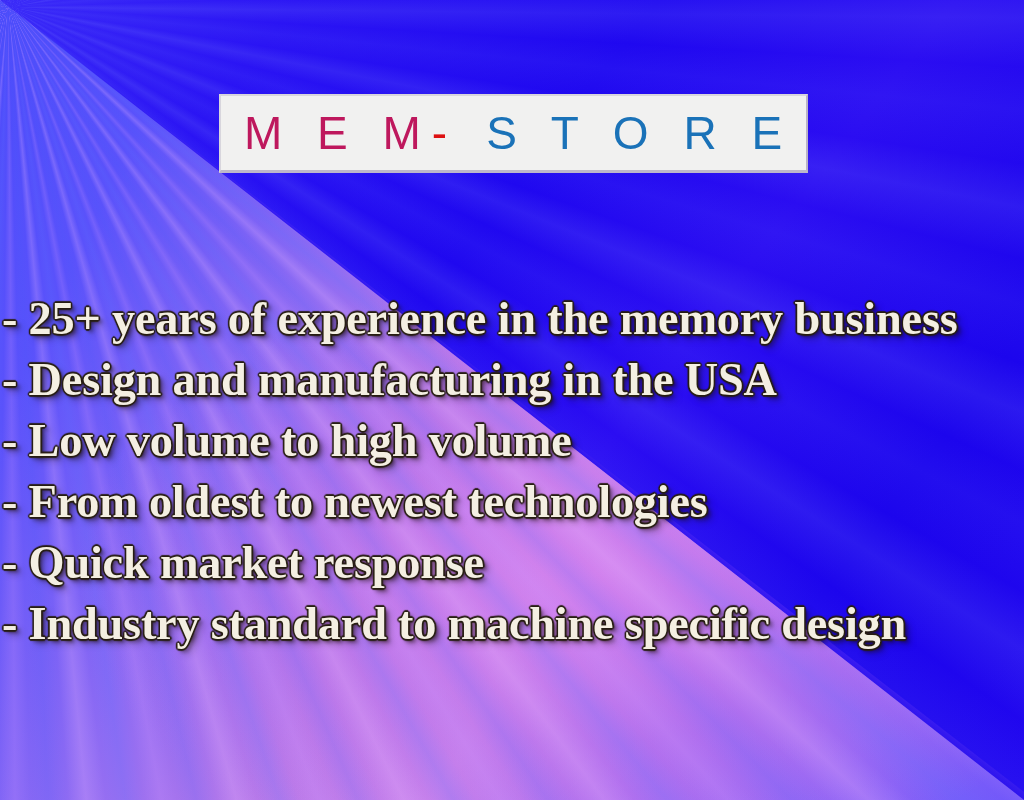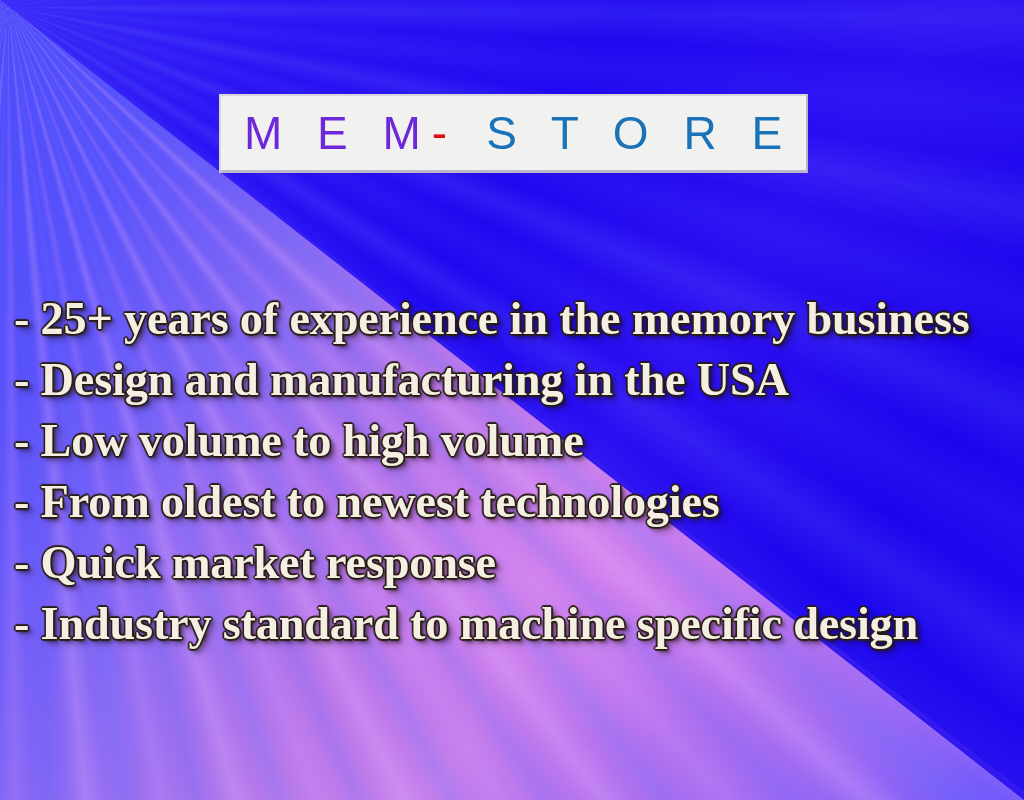--- a/index.html
+++ b/index.html
@@ -161,29 +161,29 @@
 
   .logo-text {
     font-family: "Liberation Sans", sans-serif;
     font-size: 46px;
     font-weight: 400;
     letter-spacing: 11px;
     white-space: pre;
     line-height: 1;
     padding-left: 10px;
   }
-  .logo-mem    { color: #6d28d9; }
+  .logo-mem    { color: #be185d; }
   .logo-dash   { color: #dd1111; }
   .logo-store  { color: #1a72b8; margin-left: 28px; }
 
   
 
   .bullets {
     position: absolute;
-    left: 14px;
+    left: 2px;
     top: 288px;
     width: 1000px;
   }
 
   .bullet-line {
     font-family: "Liberation Serif", serif;
     font-weight: 700;
     font-size: 47px;
     line-height: 61px;
     color: #f4efe2;

